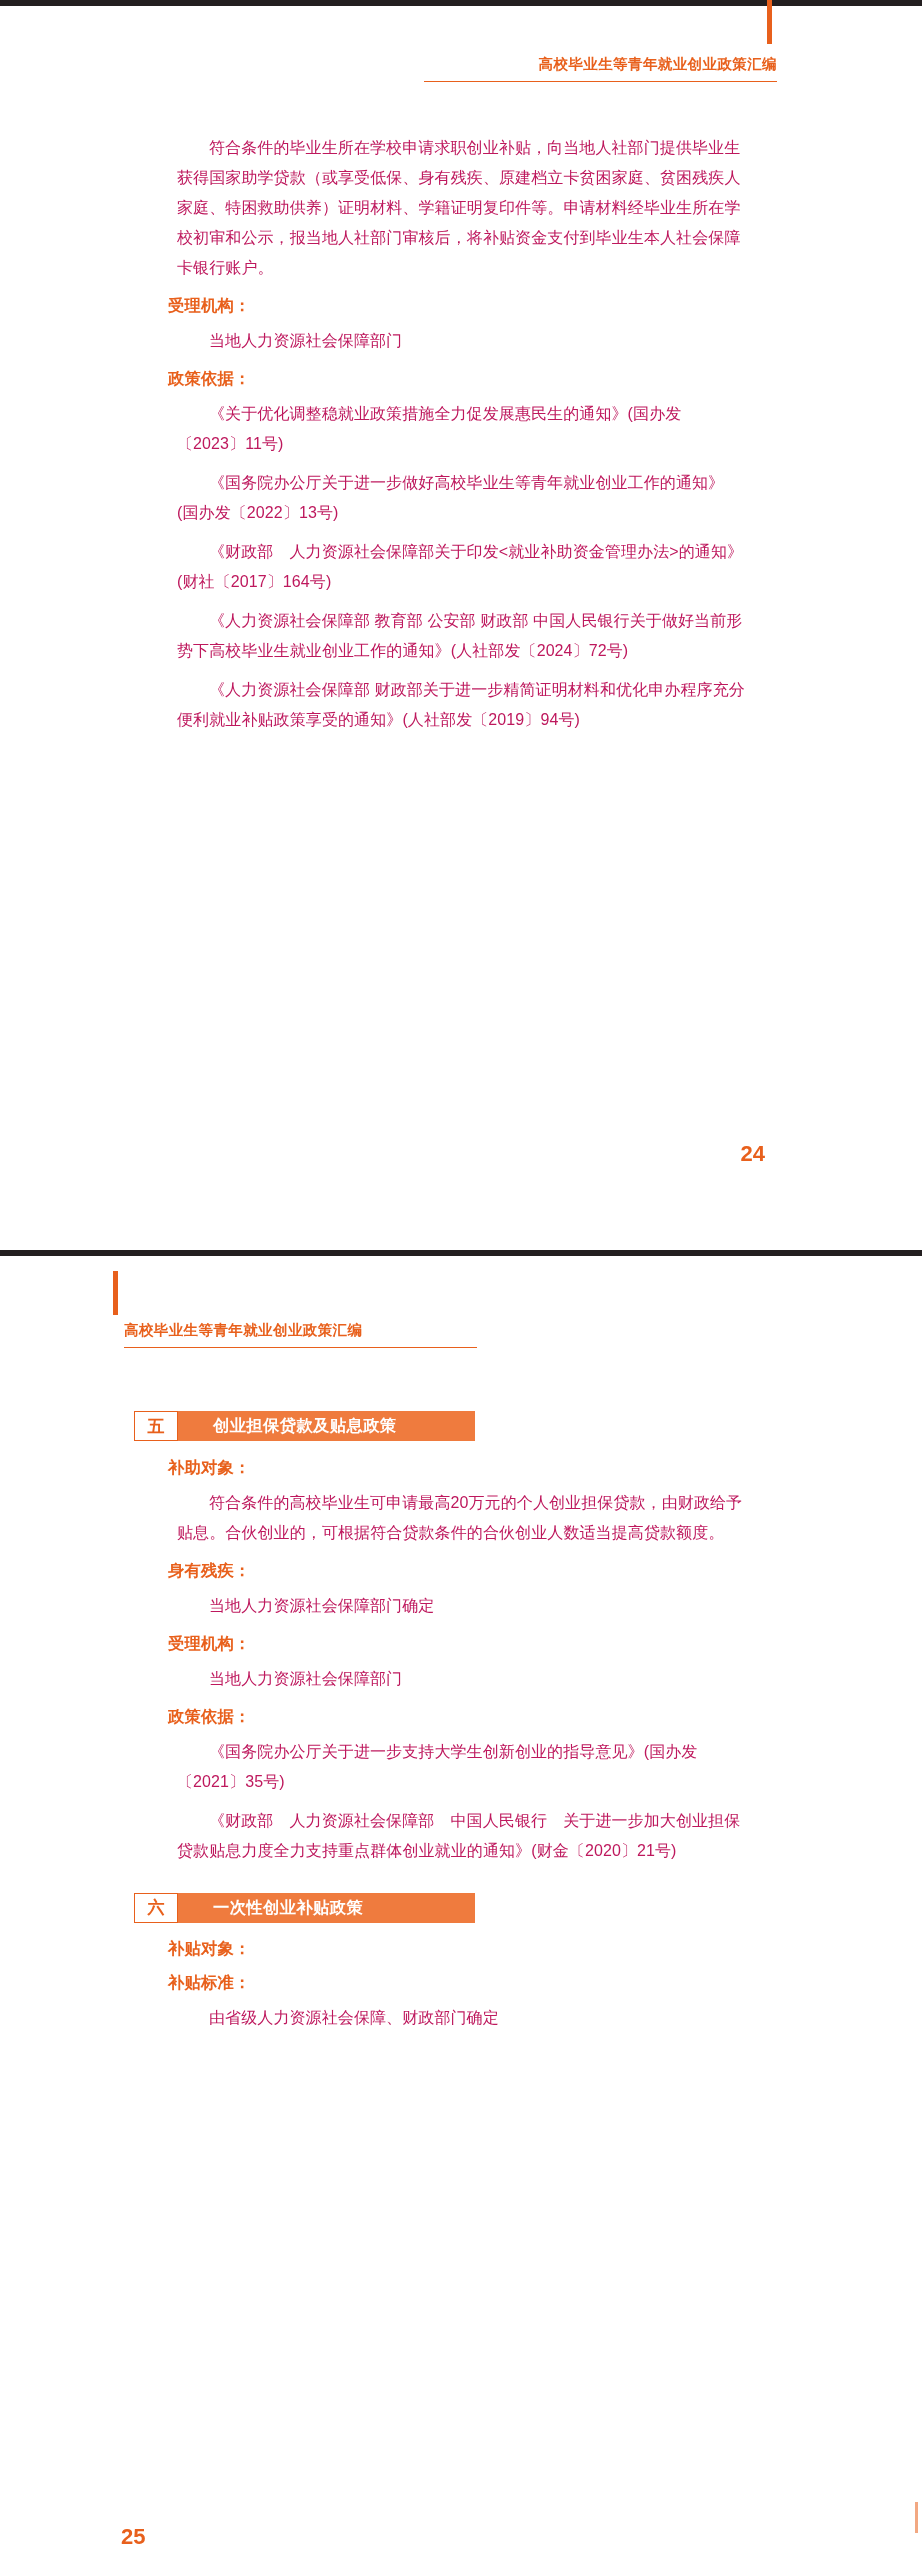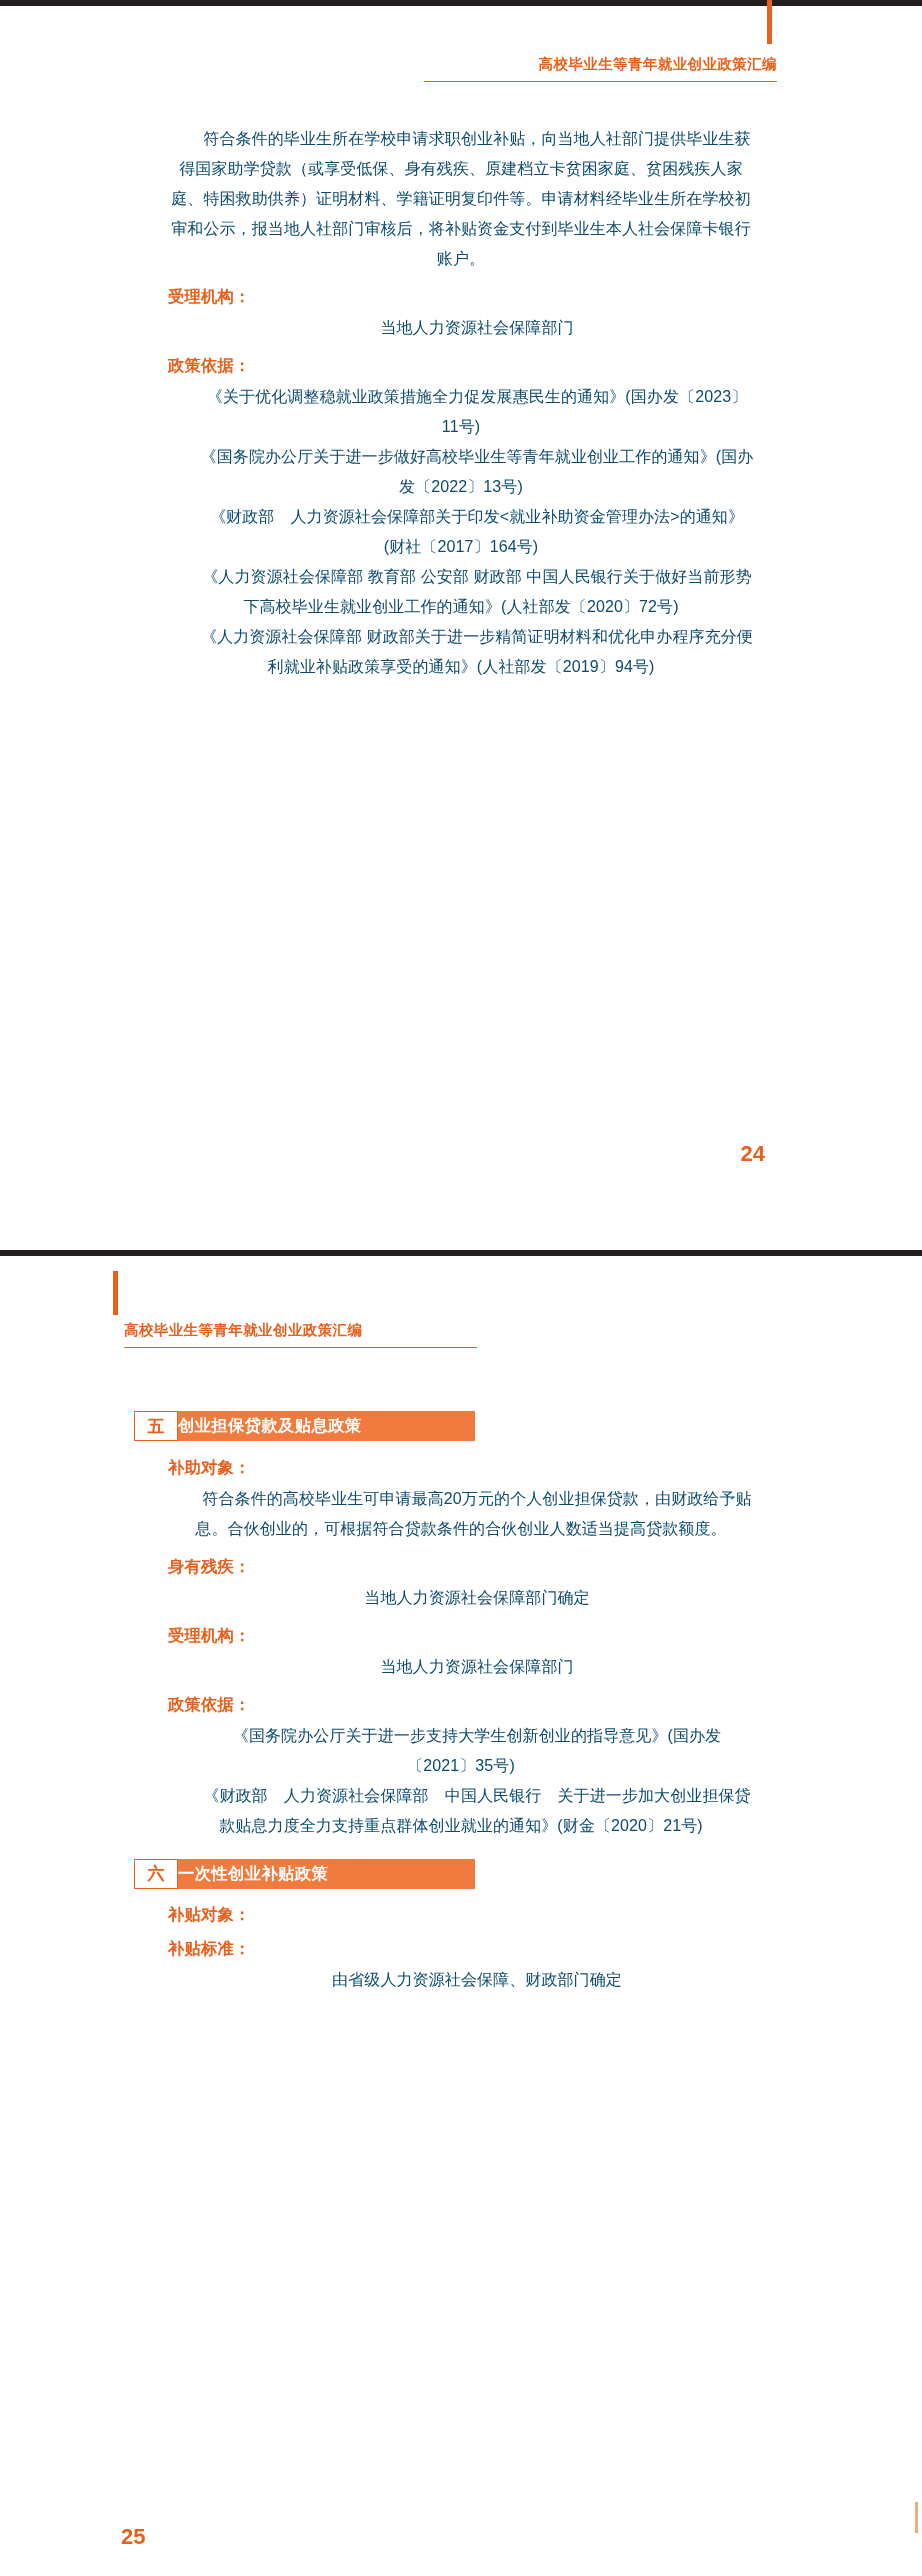--- a/index.html
+++ b/index.html
@@ -92,25 +92,24 @@
     font-weight: bold;
     color: #e8601c;
     margin: 12px 0 5px 0;
     letter-spacing: 0.2px;
   }
   .h-sub.first { margin-top: 0; }
 
   p.body {
     font-size: 16px;
     line-height: 30px;
-    margin: 0;
+    margin: 9px;
     text-indent: 32px;
-    color: #0c4a6e;
+    color: #be185d;
     letter-spacing: 0.1px;
-    text-align: center;
   }
 
   
   .section-banner {
     position: relative;
     height: 30px;
     margin: 0 0 15.5px 0;
     display: flex;
     align-items: stretch;
     width: 341px;
@@ -128,20 +127,21 @@
     box-sizing: border-box;
   }
   .section-banner .bar {
     flex: 1;
     background: #ef7b3e;
     color: #ffffff;
     font-size: 16.3px;
     font-weight: bold;
     display: flex;
     align-items: center;
+    padding-left: 35px;
     box-sizing: border-box;
     letter-spacing: 0.4px;
   }
   .banner-offset-1 { margin-left: -34px; }
 
   
   .page-num {
     position: absolute;
     font-size: 22px;
     font-weight: bold;
@@ -179,21 +179,21 @@
 
       <p class="body">符合条件的毕业生所在学校申请求职创业补贴，向当地人社部门提供毕业生获得国家助学贷款（或享受低保、身有残疾、原建档立卡贫困家庭、贫困残疾人家庭、特困救助供养）证明材料、学籍证明复印件等。申请材料经毕业生所在学校初审和公示，报当地人社部门审核后，将补贴资金支付到毕业生本人社会保障卡银行账户。</p>
 
       <div class="h-sub">受理机构：</div>
       <p class="body">当地人力资源社会保障部门</p>
 
       <div class="h-sub">政策依据：</div>
       <p class="body">《关于优化调整稳就业政策措施全力促发展惠民生的通知》(国办发〔2023〕11号)</p>
       <p class="body">《国务院办公厅关于进一步做好高校毕业生等青年就业创业工作的通知》(国办发〔2022〕13号)</p>
       <p class="body">《财政部　人力资源社会保障部关于印发&lt;就业补助资金管理办法&gt;的通知》(财社〔2017〕164号)</p>
-      <p class="body">《人力资源社会保障部 教育部 公安部 财政部 中国人民银行关于做好当前形势下高校毕业生就业创业工作的通知》(人社部发〔2020〕72号)</p>
+      <p class="body">《人力资源社会保障部 教育部 公安部 财政部 中国人民银行关于做好当前形势下高校毕业生就业创业工作的通知》(人社部发〔2024〕72号)</p>
       <p class="body">《人力资源社会保障部 财政部关于进一步精简证明材料和优化申办程序充分便利就业补贴政策享受的通知》(人社部发〔2019〕94号)</p>
 
     </div>
 
     <div class="page-num">24</div>
   </div>
 
   <div class="page-gap"></div>
 
   <div class="page page-2 p2">

